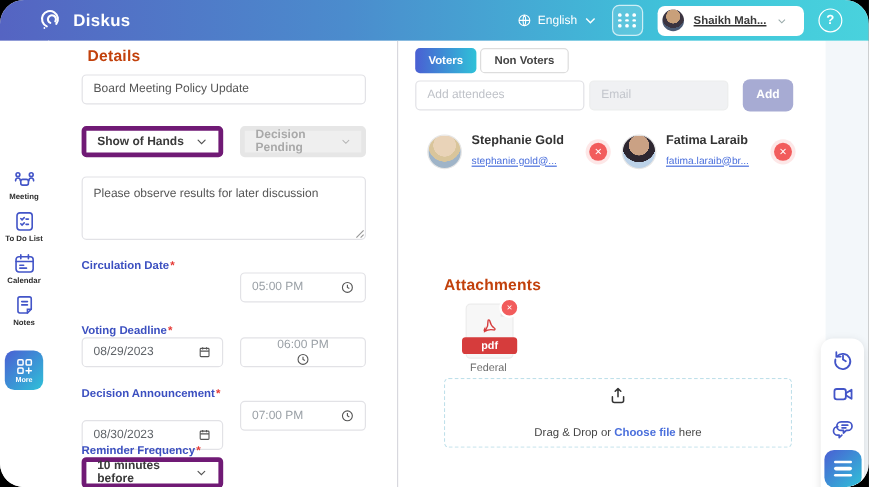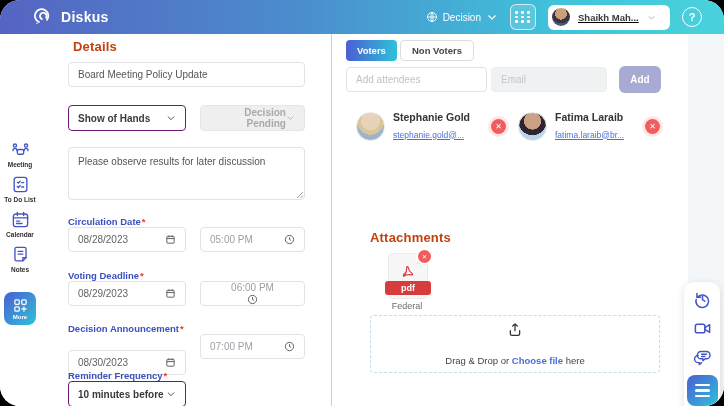--- a/index.html
+++ b/index.html
@@ -42,22 +42,22 @@
   .left-panel{position:absolute;left:40px;top:34px;width:291px;bottom:0;background:#fff;border-right:1px solid #cfcfd6;}
   .right-panel{position:absolute;left:332px;top:34px;width:356px;bottom:0;background:#fff;}
   .right-rail{position:absolute;right:0;top:34px;width:36px;bottom:0;background:#f3f7fa;}
 
   .h-blue{color:#c2410c;font-weight:bold;font-size:13px;letter-spacing:.2px;}
   .abs{position:absolute;}
 
   .tb{box-sizing:border-box;border:1px solid #e2e2e6;border-radius:4px;background:#fff;font-size:10px;color:#555;
     display:flex;align-items:center;padding:0 9px;}
   input.tb{outline:none;}
-  .selectbox{box-sizing:border-box;border:1px solid #701a75;border-radius:4px;background:#fff;font-size:10px;color:#3a3a3a;
-    display:flex;align-items:center;justify-content:space-between;padding:0 9px;cursor:pointer;font-weight:bold;text-align:right;}
+  .selectbox{box-sizing:border-box;border:4px solid #701a75;border-radius:4px;background:#fff;font-size:10px;color:#3a3a3a;
+    display:flex;align-items:center;justify-content:space-between;padding:0 9px;cursor:pointer;font-weight:bold;}
   .selectbox svg{width:10px;height:10px;stroke:#555;}
   .selectbox.disabled{background:#efefef;border-color:#e6e6e6;color:#a9a9a9;font-weight:bold;cursor:default;}
   .selectbox.disabled svg{stroke:#b5b5b5;}
   textarea.tb{resize:none;padding:7px 9px;font-family:"Liberation Sans",sans-serif;line-height:1.35;color:#555;}
   .resize-grip{position:absolute;width:8px;height:8px;}
   .fld-label{font-size:9.5px;font-weight:bold;color:#3b4fc0;}
   .req{color:#e53935;margin-left:1px;}
   .dt{justify-content:space-between;color:#5f6368;}
   .dt.time{color:#9aa0a6;}
   .dt svg{width:11px;height:11px;stroke:#555;flex:none;}
@@ -119,21 +119,21 @@
         <circle cx="3.6" cy="19.6" r="0.9" fill="#fff" stroke="none"></circle>
       </svg>
       <span class="logo-text">Diskus</span>
     </div>
     <div class="header-right">
       <div class="lang">
         <svg viewBox="0 0 24 24" fill="none" stroke="#fff" stroke-width="1.8">
           <circle cx="12" cy="12" r="9"></circle>
             <path d="M3 12h18M12 3c3 3.5 3 14.5 0 18M12 3c-3 3.5-3 14.5 0 18"></path>
         </svg>
-        <span>Decision</span>
+        <span>English</span>
         <svg class="chev-sm" viewBox="0 0 24 24" fill="none" stroke="#fff" stroke-width="2.4">
             <path d="M5 9l7 7 7-7"></path>
           </svg>
       </div>
       <div class="apps-btn">
         <span class="dots">
             <i></i>
             <i></i>
             <i></i>
             <i></i>
@@ -214,27 +214,20 @@
           <path d="M5 9l7 7 7-7"></path>
         </svg>
     </div>
 
     <textarea class="abs tb" style="left: 28px; top: 113px; width: 237px; height: 53px;">Please observe results for later discussion</textarea>
     <svg class="abs resize-grip" style="left:256px;top:157px;" viewBox="0 0 8 8">
       <path d="M7 1L1 7M7 4.5L4.5 7" stroke="#9a9a9a" stroke-width="1"></path>
     </svg>
 
     <div class="abs fld-label" style="left:28px;top:182px;"><span>Circulation Date</span><span class="req">*</span></div>
-    <div class="abs tb dt" style="left:28px;top:193px;width:118px;height:25px;">
-      <span>08/28/2023</span>
-      <svg viewBox="0 0 24 24" fill="none" stroke-width="2">
-          <rect x="4" y="5" width="16" height="15" rx="1.5"></rect>
-          <path d="M4 10h16M8.5 3v4M15.5 3v4"></path>
-        </svg>
-    </div>
     <div class="abs tb dt time" style="left:160px;top:193px;width:105px;height:25px;">
       <span>05:00 PM</span>
       <svg viewBox="0 0 24 24" fill="none" stroke-width="2">
           <circle cx="12" cy="12" r="9"></circle>
           <path d="M12 7v5l3.5 2"></path>
         </svg>
     </div>
 
     <div class="abs fld-label" style="left:28px;top:236px;"><span>Voting Deadline</span><span class="req">*</span></div>
     <div class="abs tb dt" style="left:28px;top:247px;width:118px;height:25px;">

